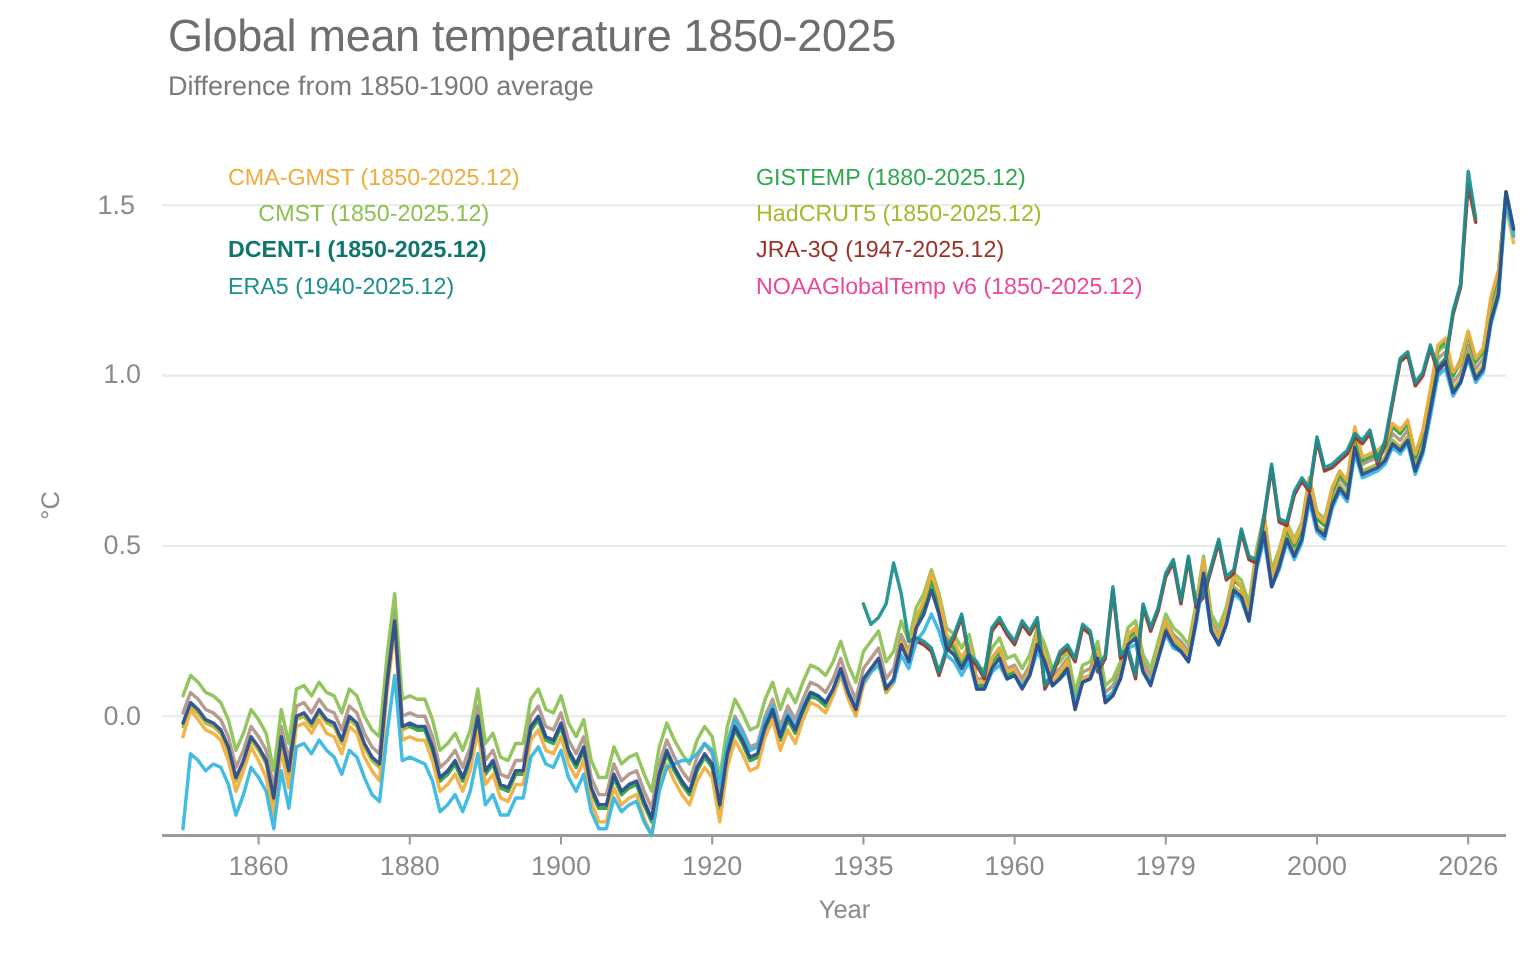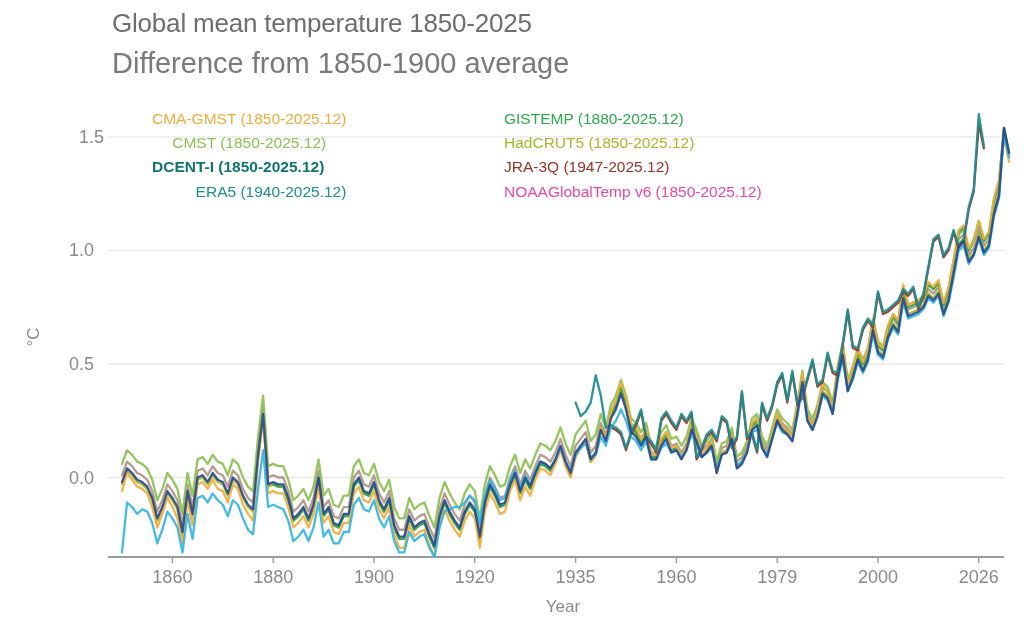--- a/index.html
+++ b/index.html
@@ -13,30 +13,30 @@
     position: relative;
   }
   #chart-root {
     position: absolute;
     left: 0; top: 0;
     width: 1024px; height: 635px;
   }
   .title {
     position: absolute;
     left: 112px; top: 8px;
-    font-size: 26px;
+    font-size: 30px;
     color: #6e6e6e;
     font-weight: 400;
     letter-spacing: -0.2px;
     white-space: nowrap;
   }
   .subtitle {
     position: absolute;
     left: 112px; top: 47px;
-    font-size: 29px;
+    font-size: 18px;
     color: #7a7a7a;
     font-weight: 400;
     white-space: nowrap;
   }
   .legend {
     position: absolute;
     left: 152px; top: 107px;
     width: 760px;
   }
   .legend-col {
@@ -117,35 +117,35 @@
       <polyline points="122.00,552.46 127.04,502.50 132.08,507.04 137.12,513.85 142.16,509.31 147.20,511.58 152.24,522.94 157.28,543.37 162.32,529.75 167.36,511.58 172.40,518.39 177.44,527.48 182.48,552.46 187.52,513.85 192.56,538.83 197.60,497.96 202.64,495.68 207.68,502.50 212.72,493.41 217.76,500.23 222.80,504.77 227.84,516.12 232.88,500.23 237.92,504.77 242.96,518.39 248.00,529.75 253.04,534.29 258.08,488.87 263.12,450.27 268.16,507.04 273.20,504.77 278.24,507.04 283.28,509.31 288.32,520.67 293.36,541.10 298.40,536.56 303.44,529.75 308.48,541.10 313.52,527.48 318.56,502.50 323.60,536.56 328.64,529.75 333.68,543.37 338.72,543.37 343.76,532.02 348.80,532.02 353.84,504.77 358.88,497.96 363.92,509.31 368.96,511.58 374.00,500.23 379.04,518.39 384.08,527.48 389.12,516.12 394.16,541.10 399.20,552.46 404.24,552.46 409.28,532.02 414.32,541.10 419.36,536.56 424.40,534.29 429.44,547.92 434.48,557.00 439.52,527.48 444.56,511.58 449.60,509.31 454.64,507.04 459.68,507.04 464.72,502.50 469.76,495.68 474.80,500.23 479.84,522.94 484.88,495.68 489.92,479.79 494.96,488.87 500.00,500.23 505.04,497.96 510.08,479.79 515.12,470.70 520.16,488.87 525.20,475.25 530.24,484.33 535.28,470.70 540.32,461.62 545.36,463.89 550.40,468.43 555.44,459.35 560.48,448.00 565.52,461.62 570.56,470.70 575.60,454.81 580.64,448.00 585.68,443.45 590.72,457.08 595.76,454.81 600.80,436.64 605.84,445.72 610.88,427.56 615.92,420.74 620.96,409.39 626.00,420.74 631.04,436.64 636.08,441.18 641.12,450.27 646.16,441.18 651.20,459.35 656.24,459.35 661.28,448.00 666.32,443.45 671.36,452.54 676.40,450.27 681.44,457.08 686.48,450.27 691.52,434.37 696.56,443.45 701.60,457.08 706.64,452.54 711.68,448.00 716.72,468.43 721.76,454.81 726.80,452.54 731.84,441.18 736.88,466.16 741.92,461.62 746.96,452.54 752.00,432.10 757.04,429.83 762.08,448.00 767.12,454.81 772.16,438.91 777.20,423.01 782.24,432.10 787.28,434.37 792.32,441.18 797.36,416.20 802.40,386.68 807.44,420.74 812.48,429.83 817.52,416.20 822.56,395.76 827.60,400.31 832.64,413.93 837.68,379.87 842.72,359.43 847.76,391.22 852.80,379.87 857.84,361.70 862.88,373.05 867.92,361.70 872.96,334.45 878.00,354.89 883.04,359.43 888.08,338.99 893.12,327.64 898.16,334.45 903.20,302.66 908.24,318.55 913.28,316.28 918.32,314.01 923.36,309.47 928.40,298.11 933.44,302.66 938.48,295.84 943.52,316.28 948.56,302.66 953.60,277.67 958.64,250.42 963.68,245.88 968.72,264.05 973.76,254.97 978.80,239.07 983.84,254.97 988.88,248.15 993.92,216.36 998.96,198.19 1004.00,134.61 1009.04,157.32" fill="none" stroke="#35b6e0" stroke-width="2.3" stroke-linejoin="round" stroke-linecap="round" opacity="0.93"></polyline>
       <polyline points="575.60,402.58 580.64,416.20 585.68,411.66 590.72,402.58 595.76,375.33 600.80,395.76 605.84,427.56 610.88,425.29 615.92,427.56 620.96,432.10 626.00,448.00 631.04,432.10 636.08,423.01 641.12,409.39 646.16,436.64 651.20,441.18 656.24,450.27 661.28,418.47 666.32,411.66 671.36,420.74 676.40,427.56 681.44,413.93 686.48,420.74 691.52,411.66 696.56,457.08 701.60,448.00 706.64,434.37 711.68,429.83 716.72,438.91 721.76,416.20 726.80,420.74 731.84,445.72 736.88,436.64 741.92,391.22 746.96,436.64 752.00,432.10 757.04,450.27 762.08,402.58 767.12,418.47 772.16,404.85 777.20,382.14 782.24,373.05 787.28,400.31 792.32,370.78 797.36,402.58 802.40,395.76 807.44,377.60 812.48,359.43 817.52,384.41 822.56,379.87 827.60,352.62 832.64,370.78 837.68,373.05 842.72,343.53 847.76,309.47 852.80,345.80 857.84,348.07 862.88,327.64 867.92,318.55 872.96,325.36 878.00,291.30 883.04,311.74 888.08,309.47 893.12,304.93 898.16,300.38 903.20,289.03 908.24,293.57 913.28,286.76 918.32,307.20 923.36,293.57 928.40,266.32 933.44,239.07 938.48,234.53 943.52,254.97 948.56,248.15 953.60,229.99 958.64,245.88 963.68,239.07 968.72,207.28 973.76,189.11 978.80,114.17 983.84,145.96" fill="none" stroke="#1c8f8f" stroke-width="2.3" stroke-linejoin="round" stroke-linecap="round" opacity="0.93"></polyline>
       <polyline points="122.00,482.06 127.04,468.43 132.08,472.98 137.12,479.79 142.16,482.06 147.20,486.60 152.24,497.96 157.28,518.39 162.32,507.04 167.36,491.14 172.40,497.96 177.44,507.04 182.48,532.02 187.52,491.14 192.56,513.85 197.60,477.52 202.64,475.25 207.68,482.06 212.72,472.98 217.76,479.79 222.80,482.06 227.84,493.41 232.88,477.52 237.92,482.06 242.96,495.68 248.00,504.77 253.04,509.31 258.08,454.81 263.12,413.93 268.16,484.33 273.20,482.06 278.24,484.33 283.28,484.33 288.32,497.96 293.36,518.39 298.40,513.85 303.44,507.04 308.48,518.39 313.52,504.77 318.56,477.52 323.60,513.85 328.64,507.04 333.68,522.94 338.72,525.21 343.76,513.85 348.80,513.85 353.84,484.33 358.88,477.52 363.92,491.14 368.96,493.41 374.00,482.06 379.04,500.23 384.08,509.31 389.12,497.96 394.16,525.21 399.20,536.56 404.24,536.56 409.28,516.12 414.32,527.48 419.36,522.94 424.40,520.67 429.44,534.29 434.48,545.65 439.52,516.12 444.56,500.23 449.60,511.58 454.64,520.67 459.68,527.48 464.72,511.58 469.76,502.50 474.80,509.31 479.84,536.56 484.88,502.50 489.92,484.33 494.96,493.41 500.00,504.77 505.04,502.50 510.08,484.33 515.12,472.98 520.16,491.14 525.20,477.52 530.24,486.60 535.28,472.98 540.32,461.62 545.36,463.89 550.40,468.43 555.44,459.35 560.48,445.72 565.52,461.62 570.56,472.98 575.60,452.54 580.64,445.72 585.68,438.91 590.72,459.35 595.76,452.54 600.80,429.83 605.84,441.18 610.88,418.47 615.92,409.39 620.96,393.49 626.00,409.39 631.04,432.10 636.08,436.64 641.12,445.72 646.16,436.64 651.20,459.35 656.24,459.35 661.28,445.72 666.32,438.91 671.36,452.54 676.40,450.27 681.44,459.35 686.48,450.27 691.52,429.83 696.56,441.18 701.60,457.08 706.64,452.54 711.68,445.72 716.72,472.98 721.76,454.81 726.80,452.54 731.84,438.91 736.88,468.43 741.92,463.89 746.96,452.54 752.00,429.83 757.04,425.29 762.08,448.00 767.12,457.08 772.16,438.91 777.20,420.74 782.24,429.83 787.28,434.37 792.32,441.18 797.36,413.93 802.40,382.14 807.44,420.74 812.48,429.83 817.52,416.20 822.56,393.49 827.60,398.03 832.64,413.93 837.68,377.60 842.72,354.89 847.76,391.22 852.80,377.60 857.84,359.43 862.88,370.78 867.92,359.43 872.96,329.91 878.00,352.62 883.04,357.16 888.08,336.72 893.12,325.36 898.16,332.18 903.20,298.11 908.24,316.28 913.28,314.01 918.32,311.74 923.36,307.20 928.40,295.84 933.44,300.38 938.48,293.57 943.52,314.01 948.56,300.38 953.60,273.13 958.64,245.88 963.68,241.34 968.72,261.78 973.76,254.97 978.80,236.80 983.84,252.69 988.88,245.88 993.92,214.09 998.96,195.92 1004.00,127.79 1009.04,152.77" fill="none" stroke="#2b4b8f" stroke-width="2.3" stroke-linejoin="round" stroke-linecap="round" opacity="0.93"></polyline>
     </svg>
 
   <div class="legend">
     <div class="legend-col left">
       <div class="legend-item" style="color: rgb(240, 173, 62);">CMA-GMST (1850-2025.12)</div>
       <div class="legend-item" style="color: rgb(140, 193, 82); text-align: center;">CMST (1850-2025.12)</div>
       <div class="legend-item" style="color: #0f766e; font-weight: bold;">DCENT-I (1850-2025.12)</div>
-      <div class="legend-item" style="color: rgb(28, 143, 143); text-align: right;">ERA5 (1940-2025.12)</div>
+      <div class="legend-item" style="color: rgb(28, 143, 143);">ERA5 (1940-2025.12)</div>
     </div>
     <div class="legend-col right">
       <div class="legend-item" style="color: rgb(47, 168, 79);">GISTEMP (1880-2025.12)</div>
       <div class="legend-item" style="color: rgb(168, 184, 46);">HadCRUT5 (1850-2025.12)</div>
       <div class="legend-item" style="color: rgb(156, 50, 38);">JRA-3Q (1947-2025.12)</div>
       <div class="legend-item" style="color: #ec4899;">NOAAGlobalTemp v6 (1850-2025.12)</div>
     </div>
   </div>
 
   <div id="ytick-container">
       <div class="ytick-label" style="left: 44px; top: 477.517px;">0.0</div>
       <div class="ytick-label" style="left: 44px; top: 363.97px;">0.5</div>
       <div class="ytick-label" style="left: 44px; top: 250.424px;">1.0</div>
-      <div class="ytick-label" style="left: 54px; top: 136.877px;">1.5</div>
+      <div class="ytick-label" style="left: 40px; top: 136.877px;">1.5</div>
     </div>
   <div id="xtick-container">
       <div class="xtick-label" style="left: 172.4px; top: 567px;">1860</div>
       <div class="xtick-label" style="left: 273.2px; top: 567px;">1880</div>
       <div class="xtick-label" style="left: 374px; top: 567px;">1900</div>
       <div class="xtick-label" style="left: 474.8px; top: 567px;">1920</div>
       <div class="xtick-label" style="left: 575.6px; top: 567px;">1935</div>
       <div class="xtick-label" style="left: 676.4px; top: 567px;">1960</div>
       <div class="xtick-label" style="left: 777.2px; top: 567px;">1979</div>
       <div class="xtick-label" style="left: 878px; top: 567px;">2000</div>

